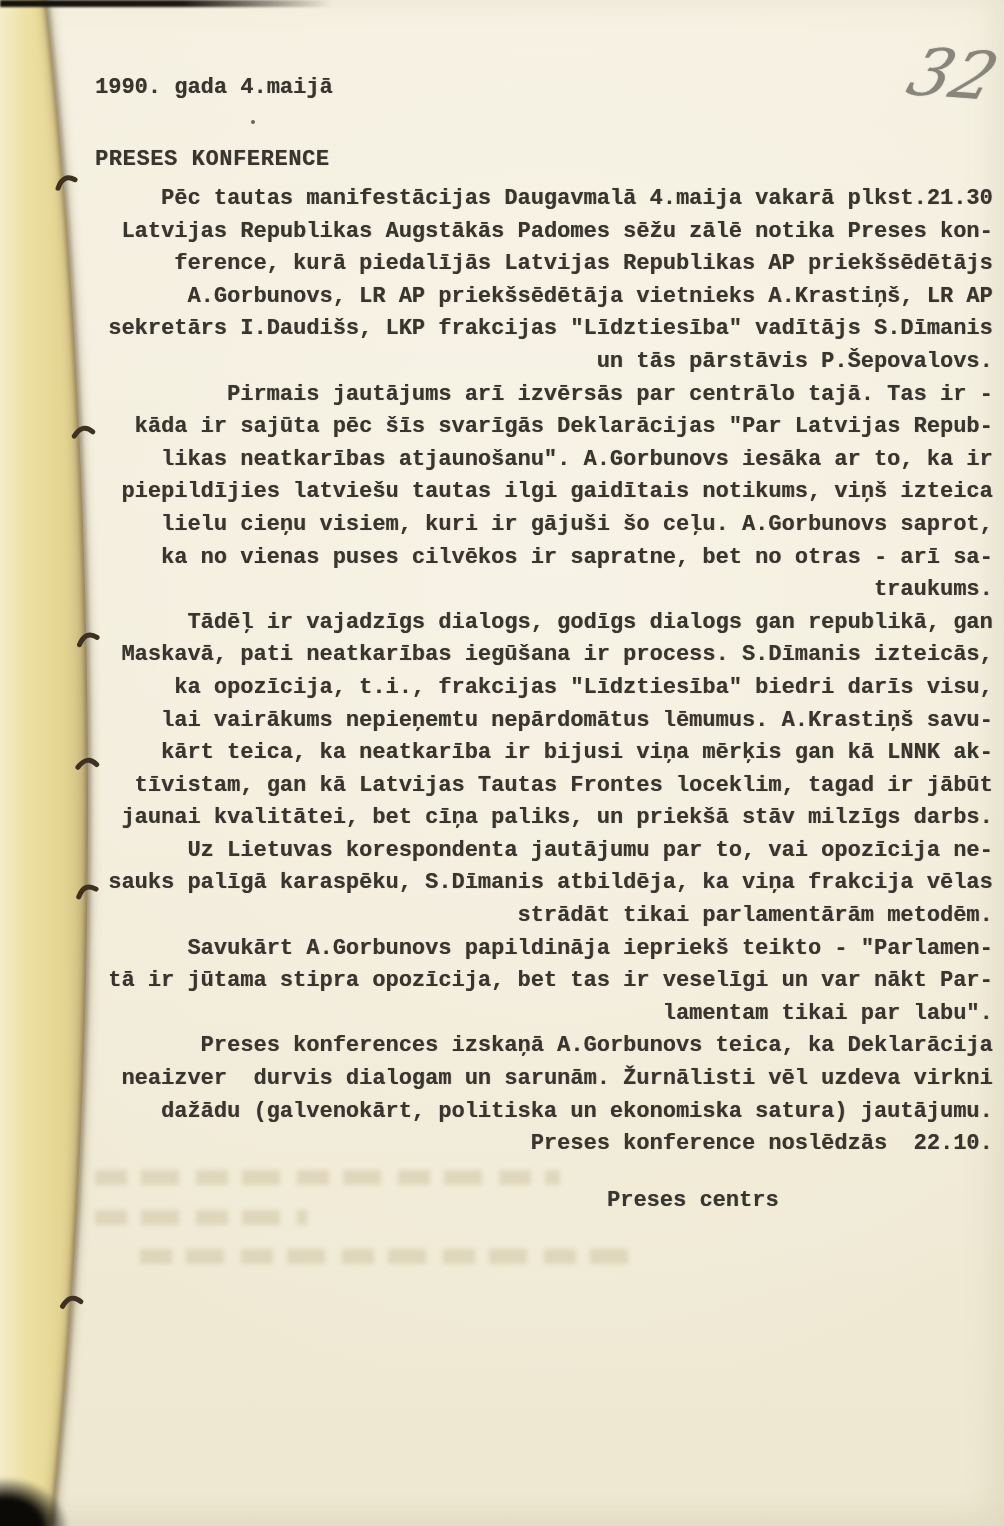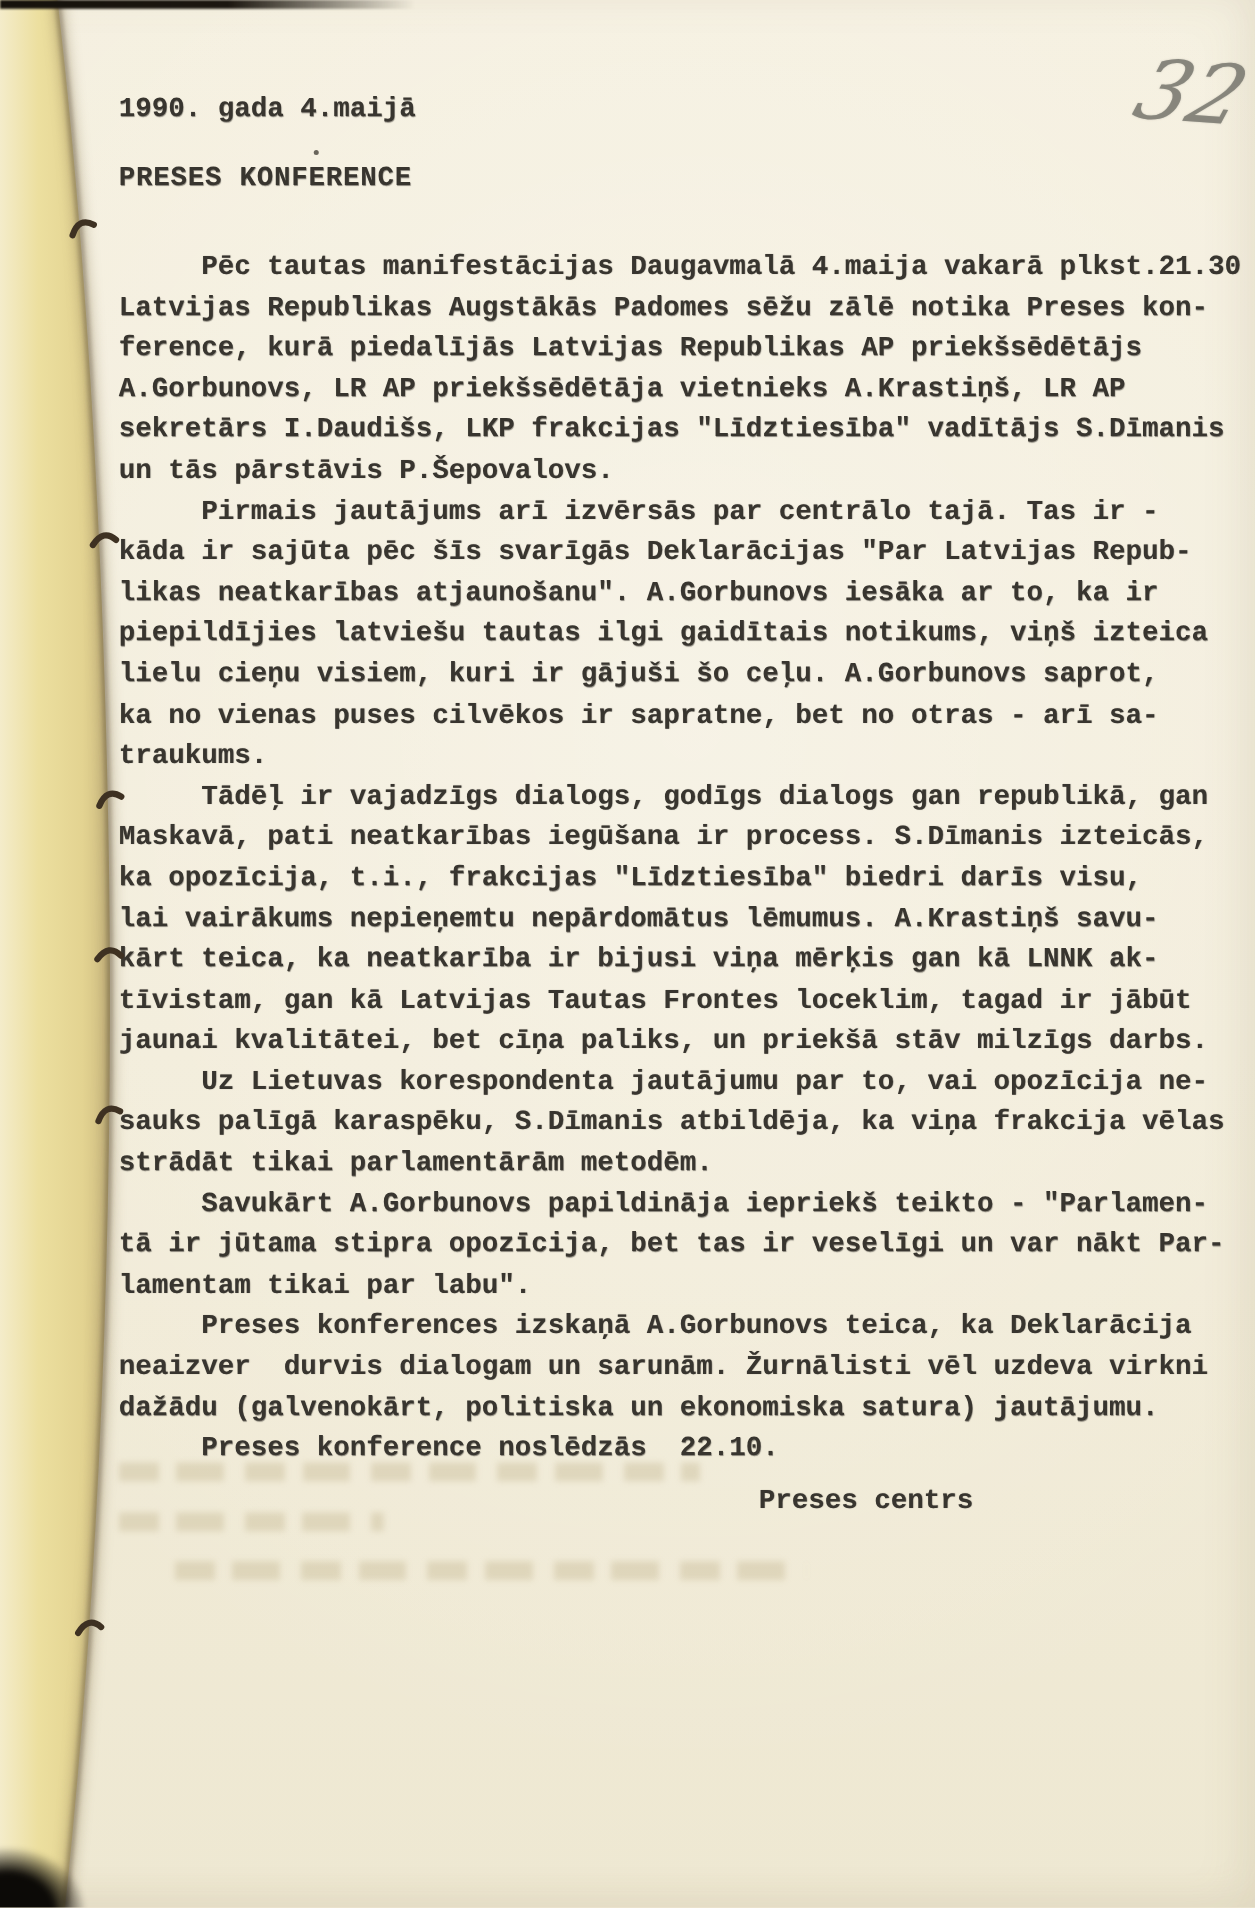--- a/index.html
+++ b/index.html
@@ -23,24 +23,25 @@
 
   
   .tw {
     font-family:"Liberation Mono", monospace;
     font-weight:700;
     font-size:22px;
     line-height:32.6px;
     color:#38352f;
     text-shadow:0.4px 0.4px 0.7px rgba(52,49,43,0.55);
     white-space:pre;
+    text-align:right;
   }
   .date-line    { position:absolute; left:95px;  top:72px;  }
-  .doc-heading  { position:absolute; left:95px;  top:127px; letter-spacing:0.6px; }
-  .doc-body     { position:absolute; left:95px;  top:198px; }
+  .doc-heading  { position:absolute; left:95px;  top:144px; letter-spacing:0.6px; }
+  .doc-body     { position:absolute; left:95px;  top:183px; }
   .signature    { position:absolute; left:607px; top:1185px; }
 
   
   .page-number {
     position:absolute; left:908px; top:40px;
     width:90px; text-align:center;
     font-family:"DejaVu Serif", serif;
     font-style:italic; font-weight:400;
     font-size:66px; line-height:70px;
     color:rgba(128,126,117,0.88);

